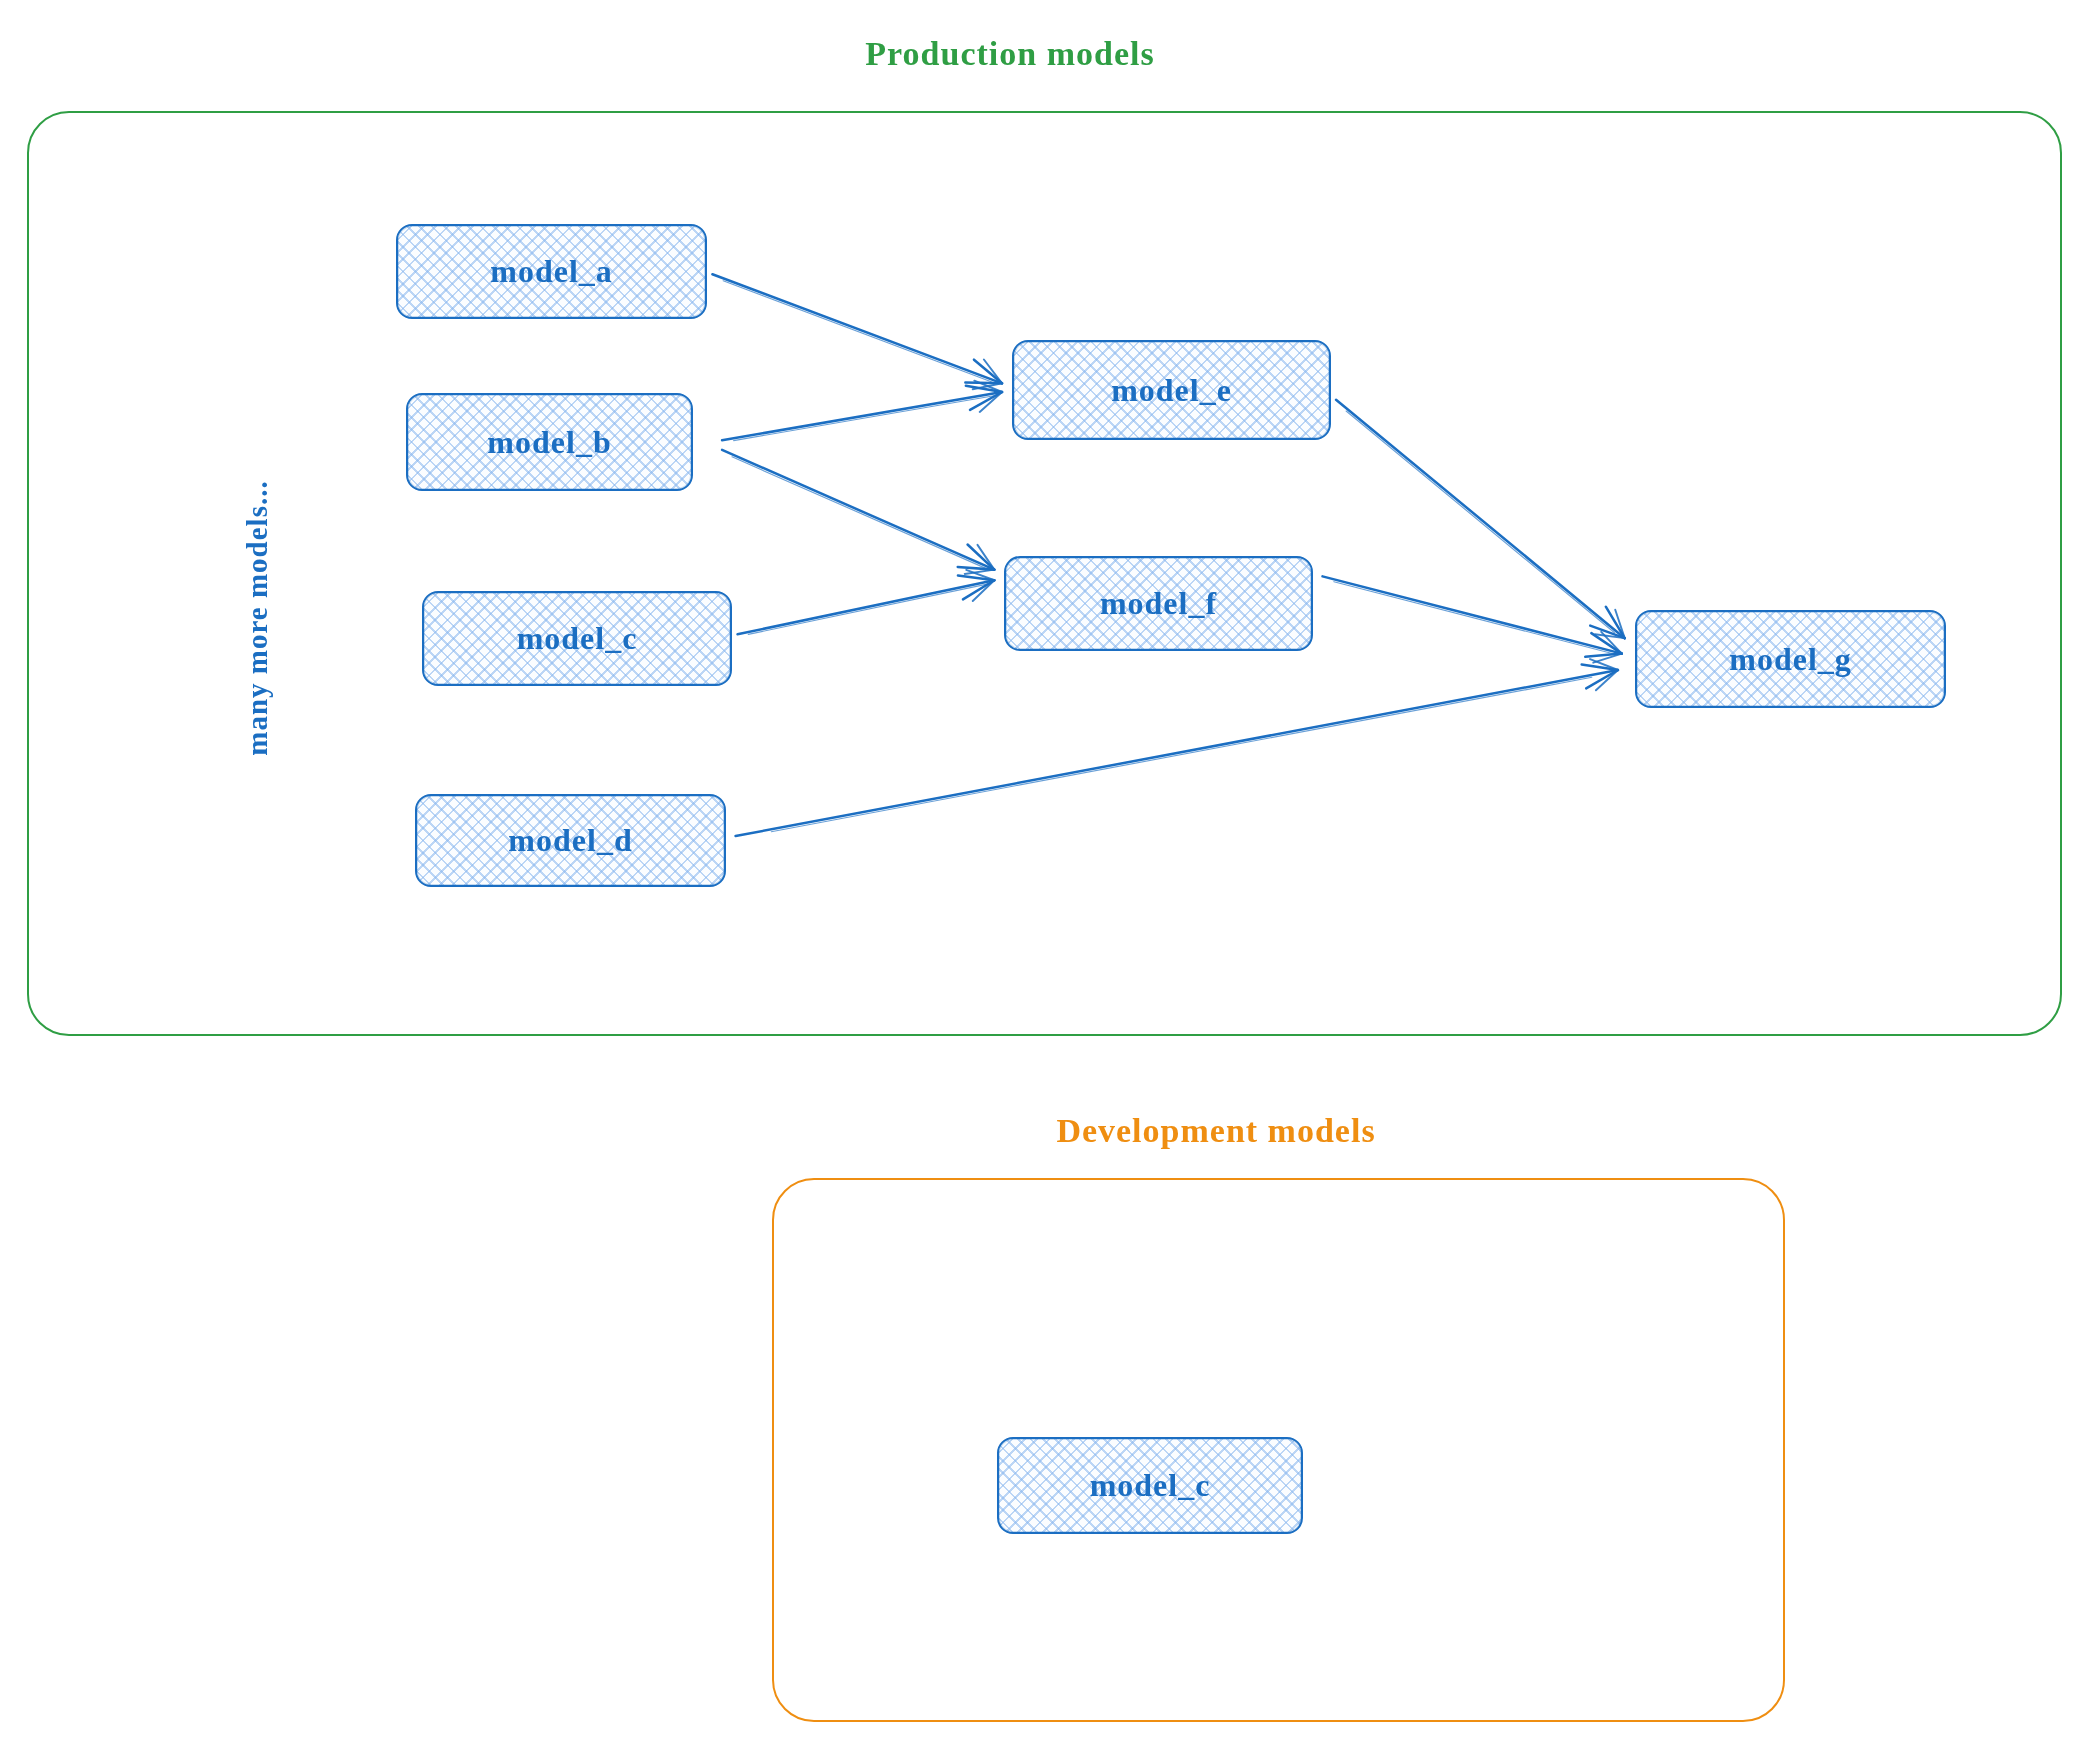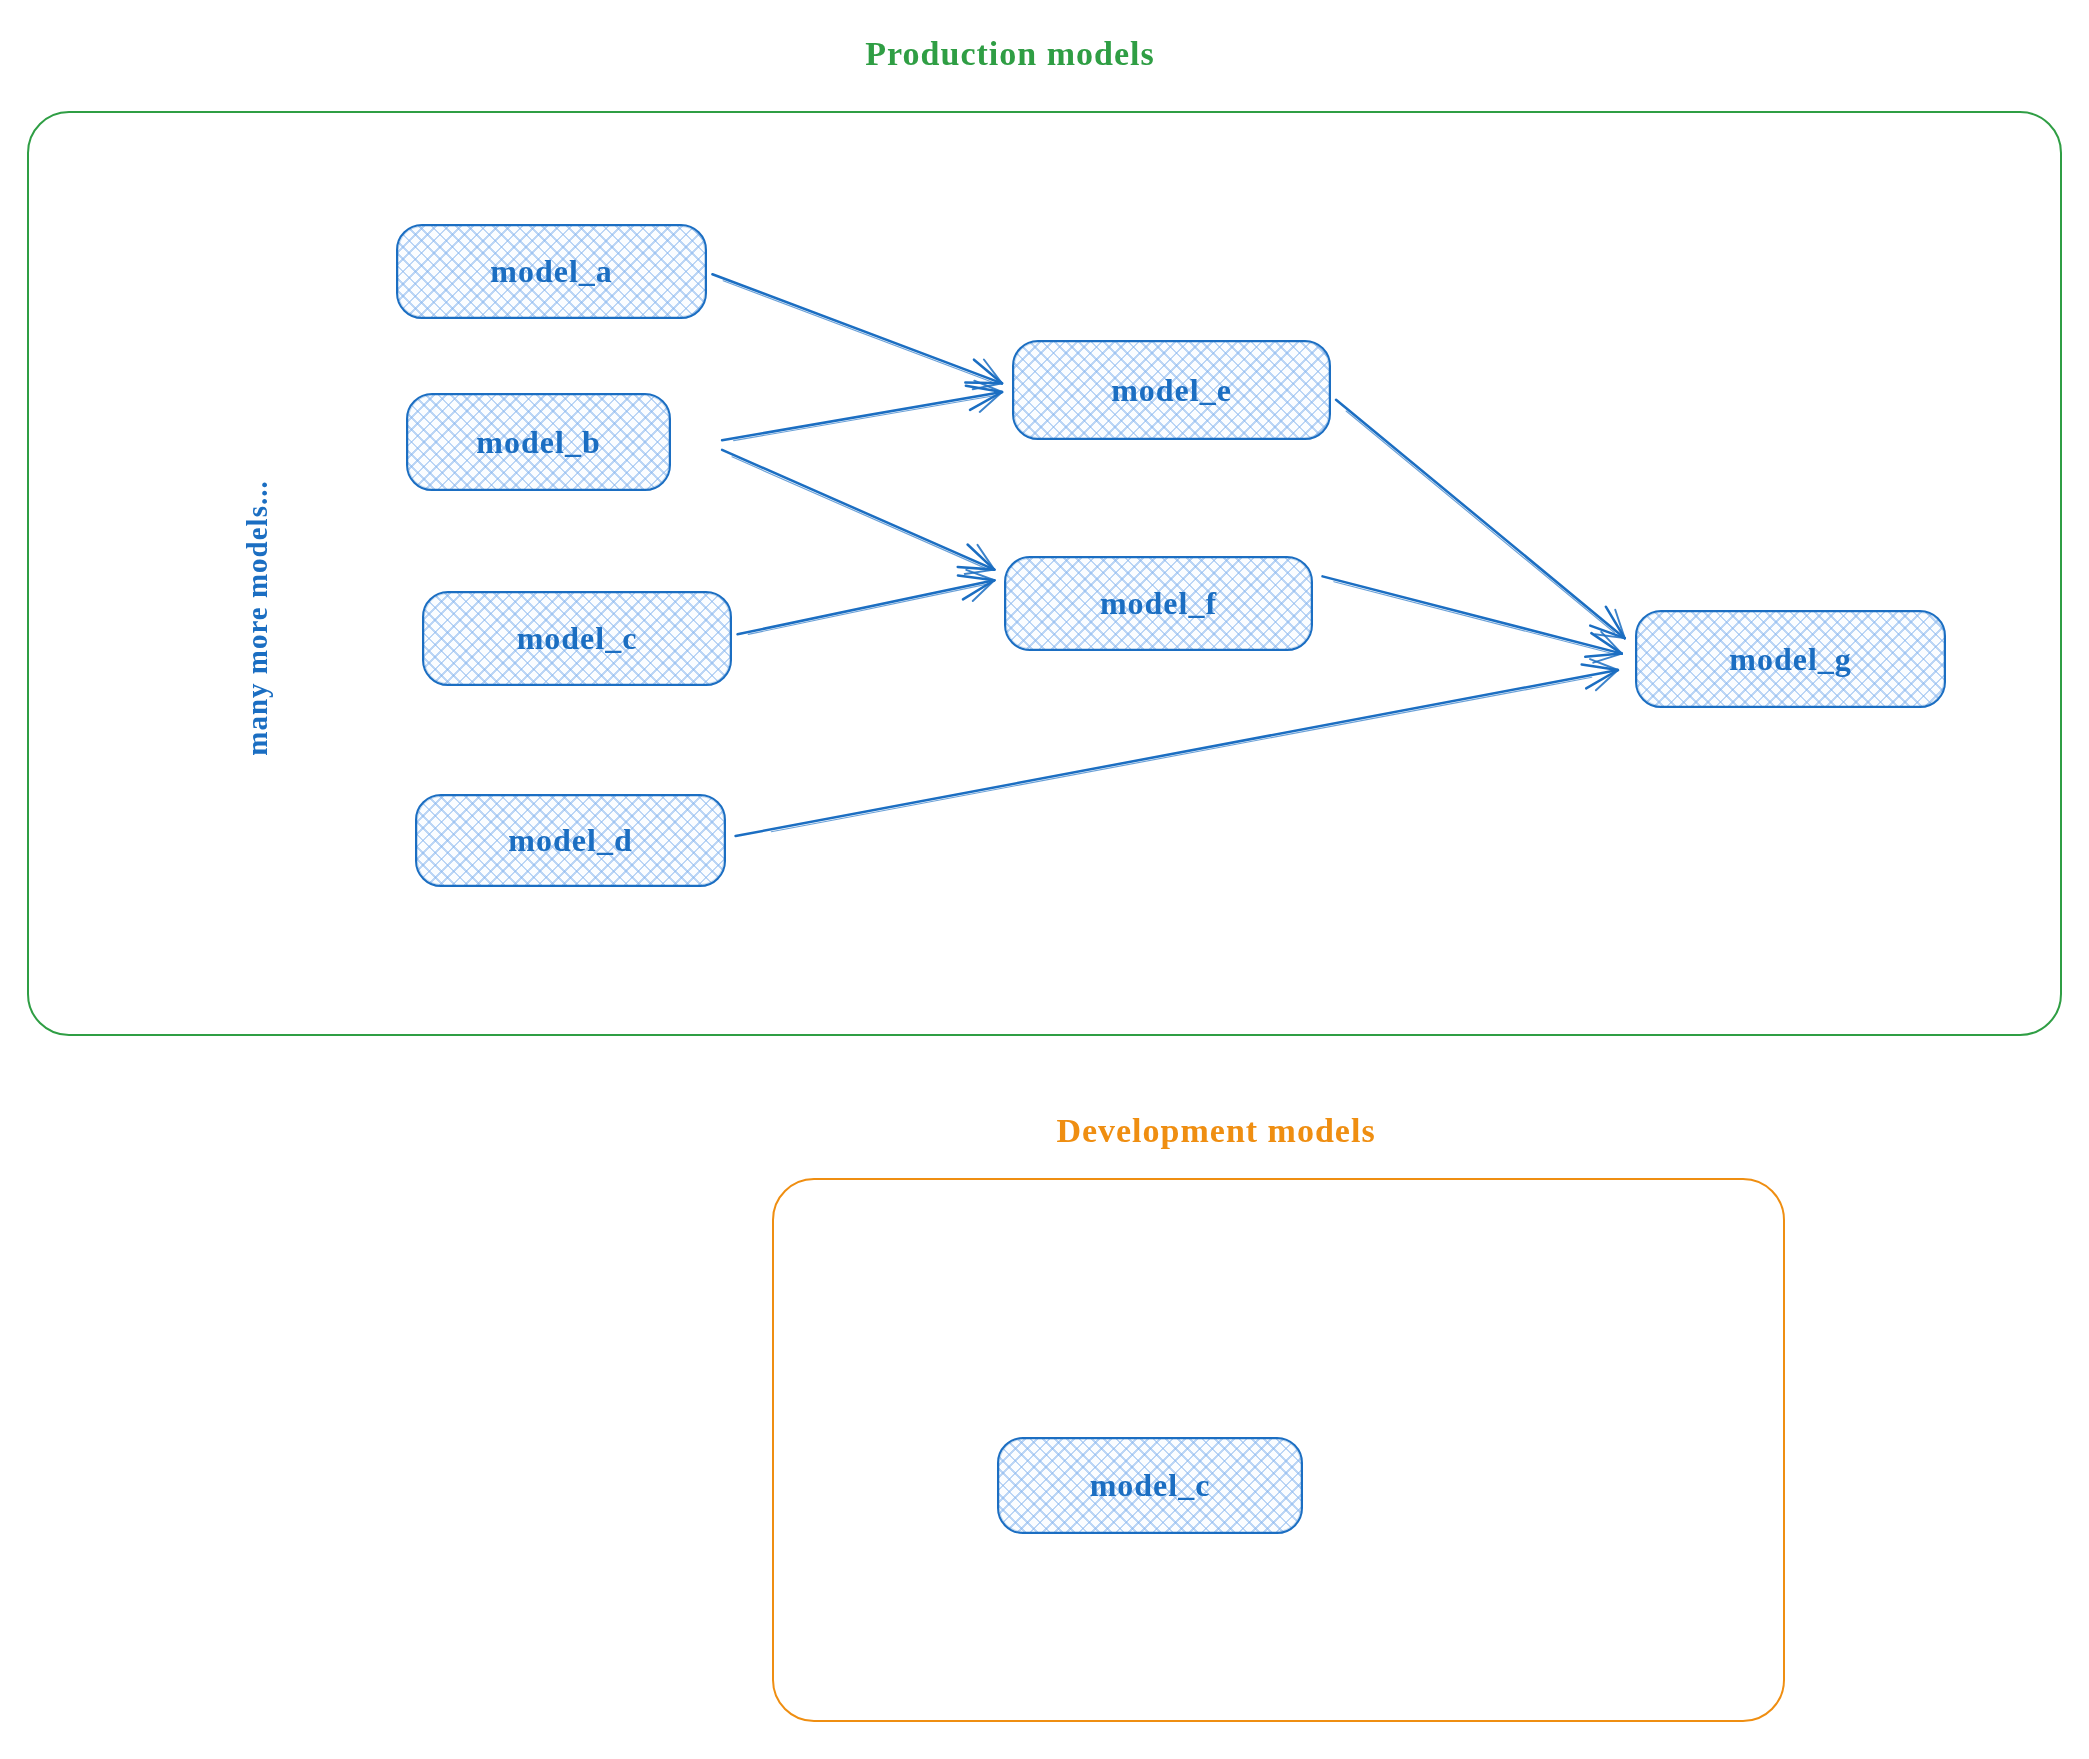--- a/index.html
+++ b/index.html
@@ -43,21 +43,21 @@
     transform-origin:center;
     color:#1b6ec2;
     font-size:29px;
     font-weight:600;
     letter-spacing:1px;
     white-space:nowrap;
   }
   .node{
     position:absolute;
     border:2.9px solid #1b6ec2;
-    border-radius:26px;
+    border-radius:16px;
     box-sizing:border-box;
     display:flex;
     align-items:center;
     justify-content:center;
     background-color:#fbfdff;
     background-image:
       repeating-linear-gradient(45deg,  rgba(136,182,238,0.55) 0px, rgba(136,182,238,0.55) 1.9px, transparent 1.9px, transparent 8.7px),
       repeating-linear-gradient(135deg, rgba(136,182,238,0.55) 0px, rgba(136,182,238,0.55) 1.9px, transparent 1.9px, transparent 8.7px);
     box-shadow: inset 0 0 0 1px rgba(27,110,194,0.25);
   }
@@ -82,21 +82,21 @@
   <div class="zone-title production">Production models</div>
 
   <div class="container production"></div>
 
   <div class="side-note">many more models...</div>
 
   <div class="node" style="left:396px; top:224px; width:311px; height:95px;">
     <span class="label">model_a</span>
   </div>
 
-  <div class="node" style="left:406px; top:393px; width:265px; height:98px;">
+  <div class="node" style="left:406px; top:393px; width:287px; height:98px;">
     <span class="label">model_b</span>
   </div>
 
   <div class="node" style="left:422px; top:591px; width:310px; height:95px;">
     <span class="label">model_c</span>
   </div>
 
   <div class="node" style="left:415px; top:794px; width:311px; height:93px;">
     <span class="label">model_d</span>
   </div>

